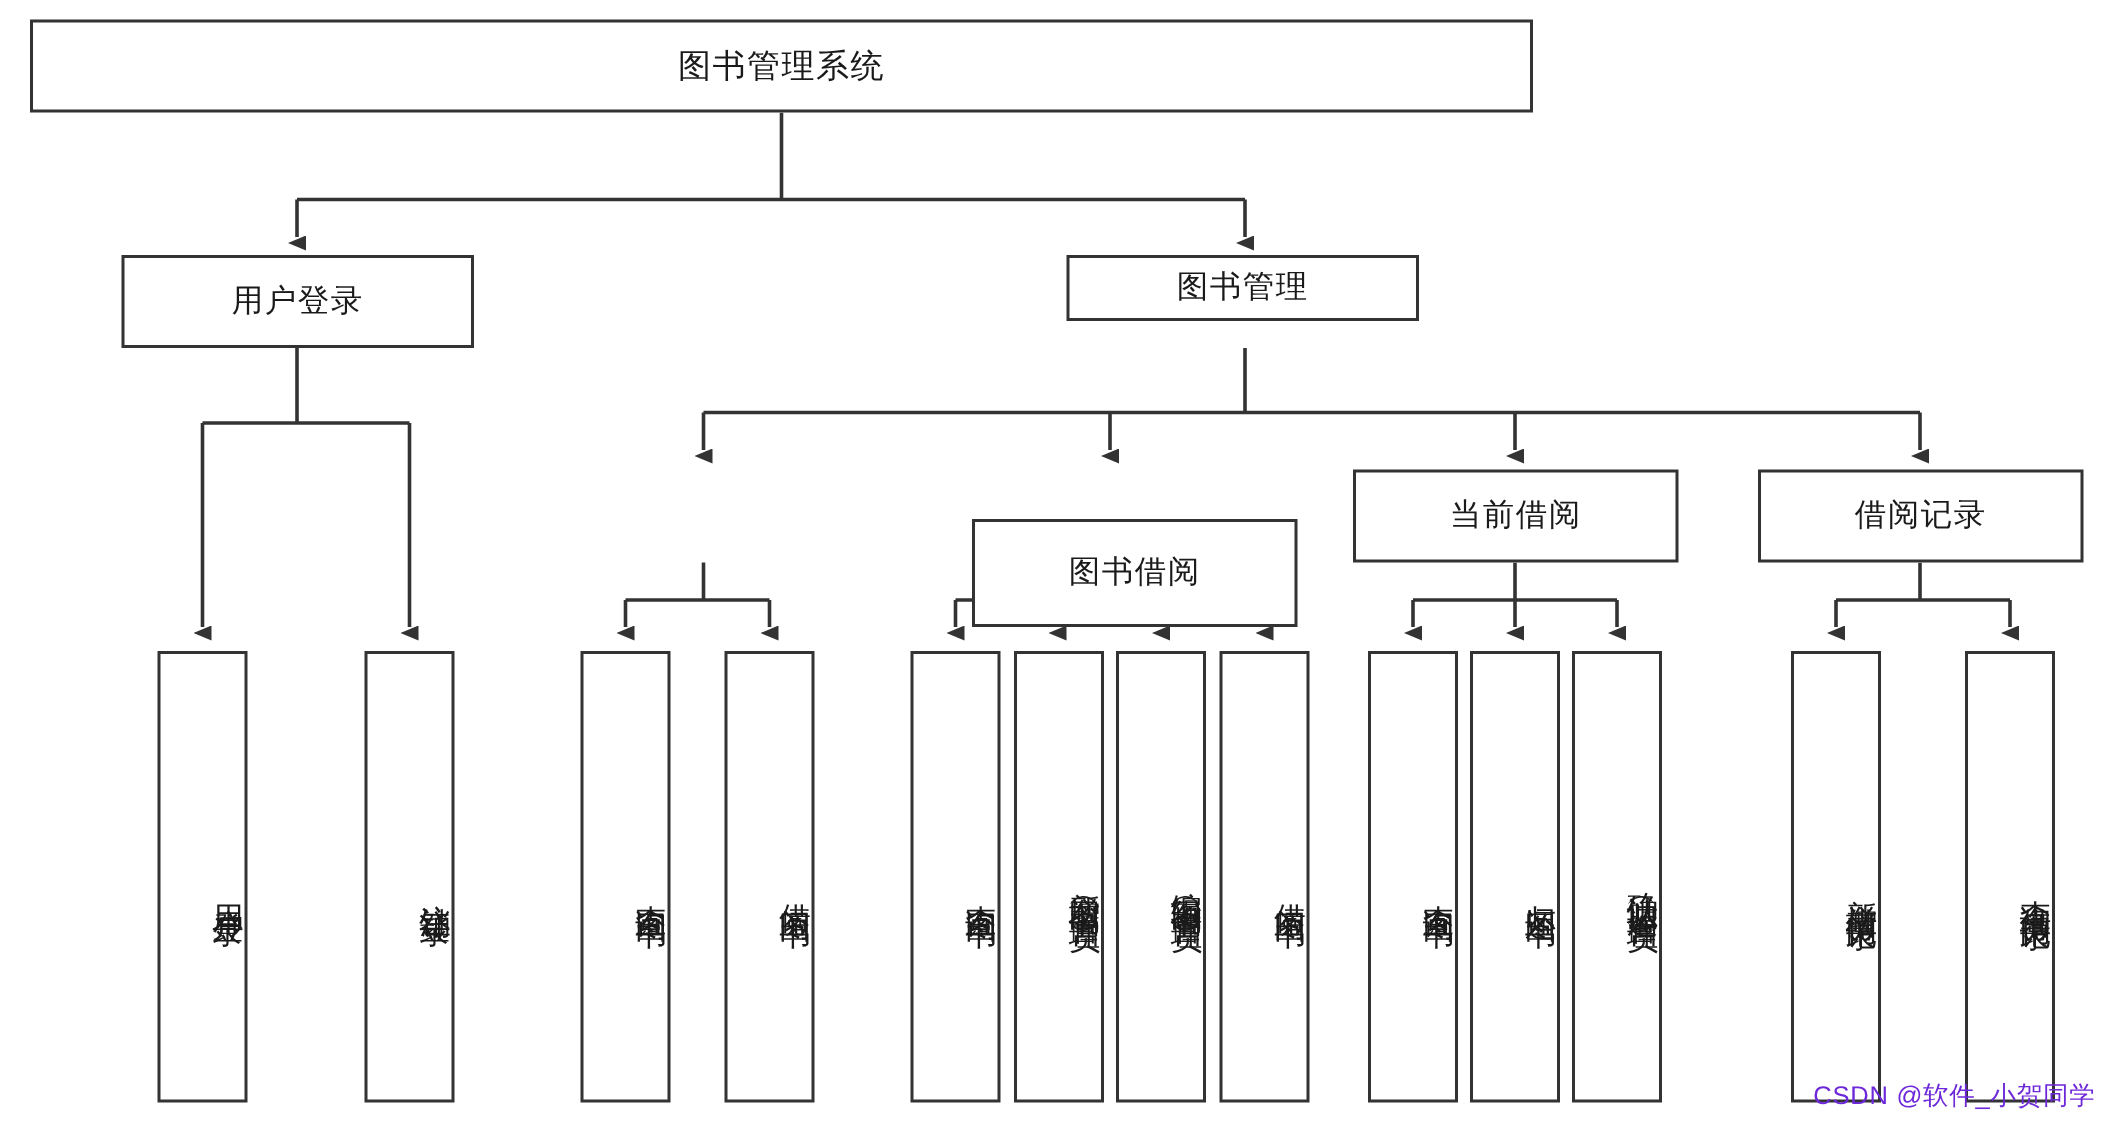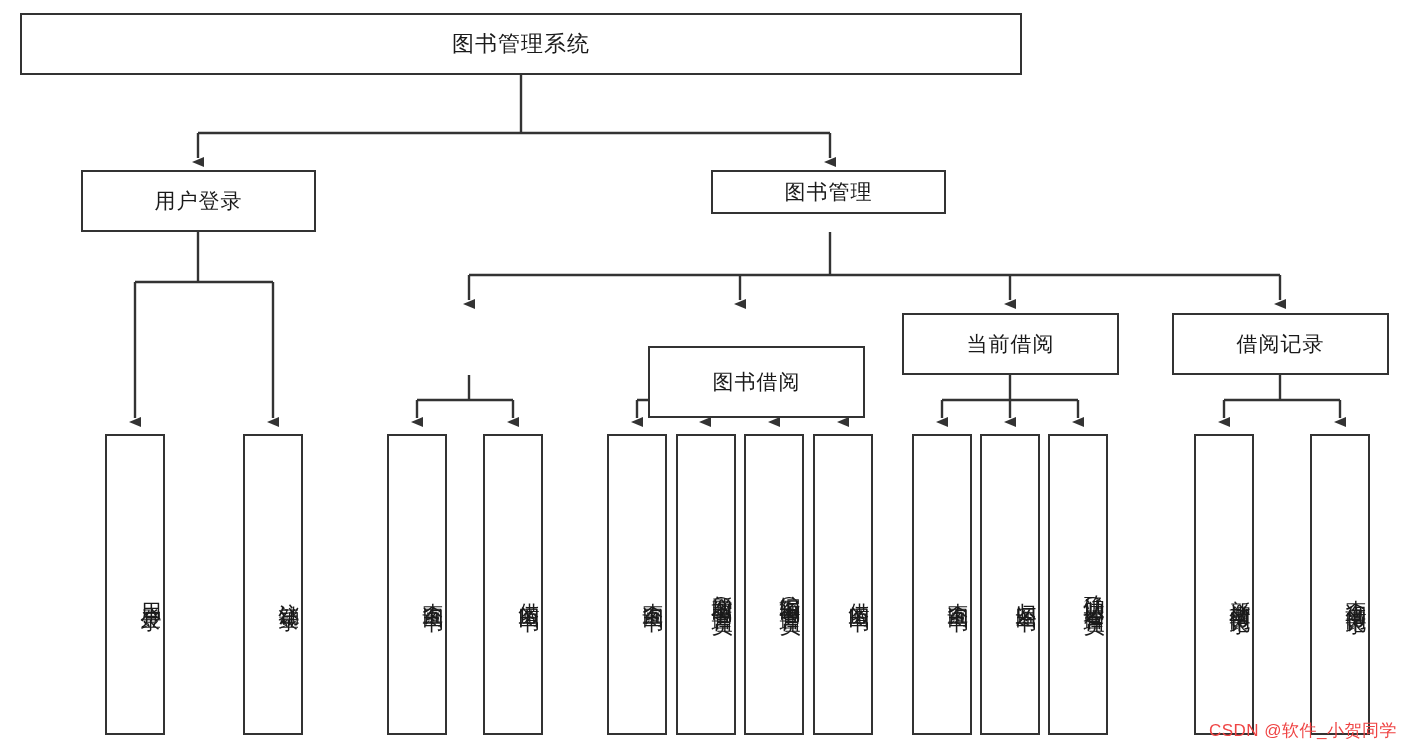--- a/index.html
+++ b/index.html
@@ -54,21 +54,21 @@
     line-height: 1.15;
   }
   .node .lbl {
     white-space: pre-wrap;
   }
   .watermark {
     position: absolute;
     right: 8px;
     bottom: 5px;
     font-size: 17px;
-    color: #ef4444;
+    color: #6d28d9;
     letter-spacing: 0.5px;
     white-space: nowrap;
     z-index: 5;
     margin-left: 24px;
   }
 </style>
 </head>
 <body>
 
 <div id="canvas">

